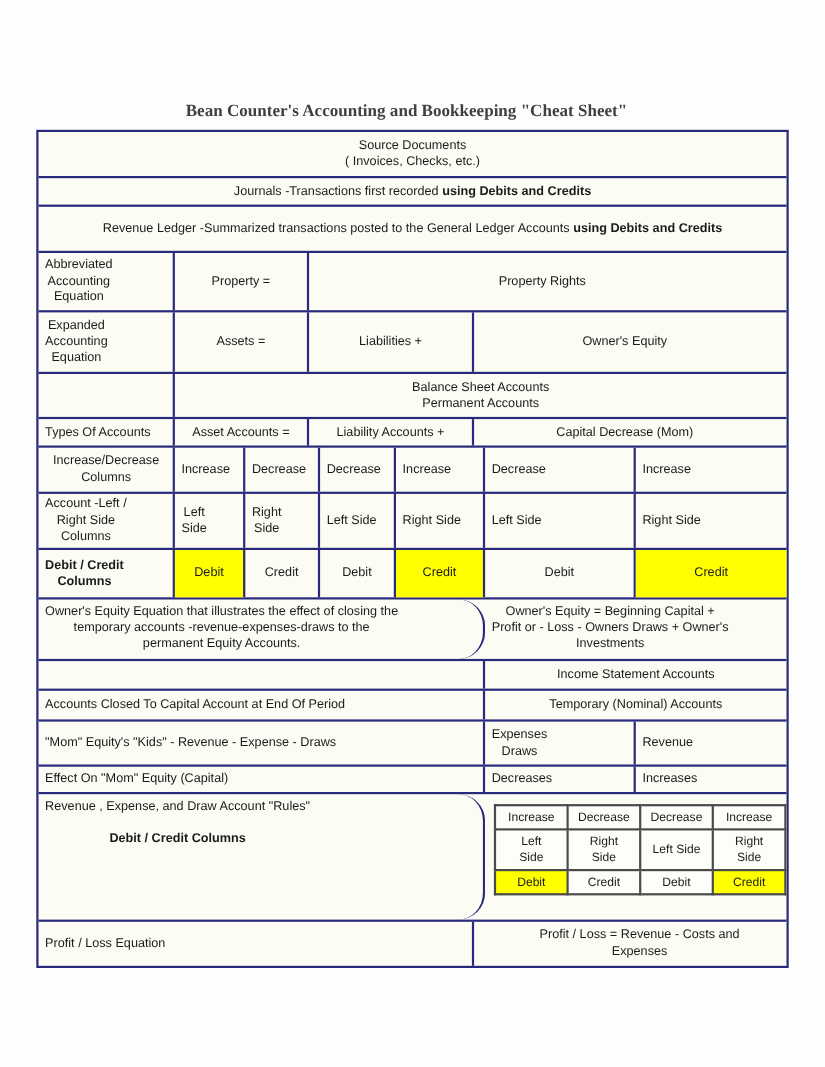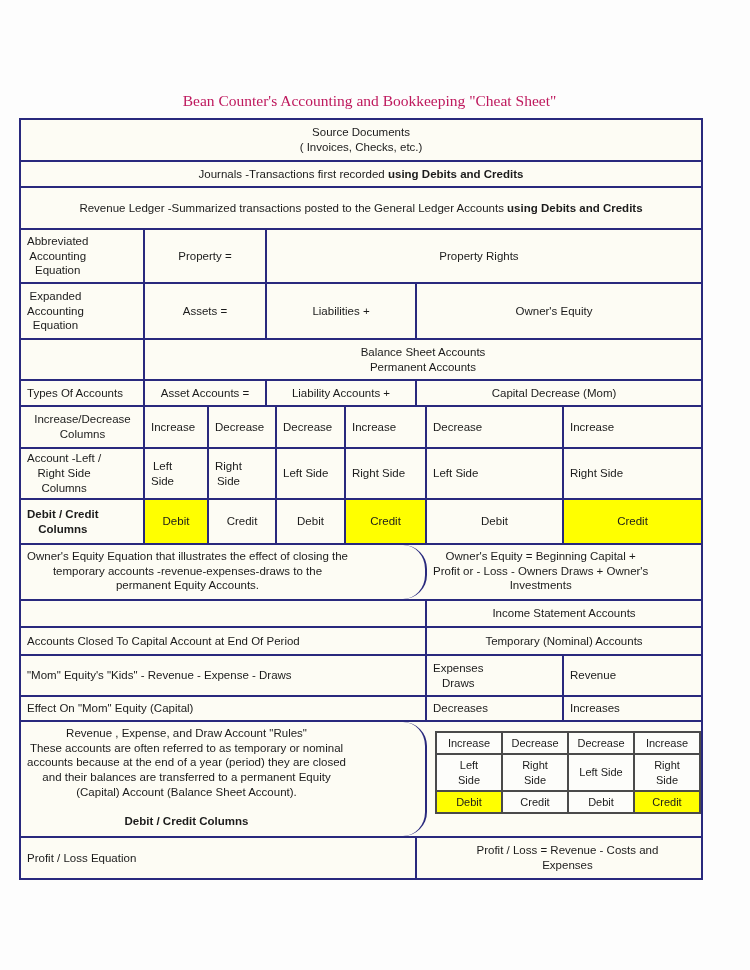--- a/index.html
+++ b/index.html
@@ -7,24 +7,24 @@
     width:750px;height:970px;
     background:#fdfdfd;
     font-family:"Liberation Sans","DejaVu Sans",sans-serif;
     color:#1b1b1b;
     position:relative;
   }
   .doc-title{
     position:absolute; left:0; top:92px; width:739px;
     text-align:center;
     font-family:"Liberation Serif","DejaVu Serif",serif;
-    font-weight:normal; font-size:15.5px; color:#be185d;
+    font-weight:bold; font-size:15.5px; color:#404040;
   }
   .sheet{
-    position:absolute; left:19px; top:118px; width:684px;
+    position:absolute; left:33px; top:118px; width:684px;
     border:2px solid #29297d;
     background:#fdfcf4;
     box-sizing:border-box;
     font-size:11.5px;
   }
   .row{display:flex; border-bottom:2px solid #29297d; box-sizing:border-box;}
   .row:last-child{border-bottom:none;gap:17px;}
   .cell{
     border-right:2px solid #29297d;
     box-sizing:border-box;
@@ -175,24 +175,20 @@
   <div class="row" style="min-height:25px">
     <div class="cell wLEFT">Effect On "Mom" Equity (Capital)</div>
     <div class="cell wF">Decreases</div>
     <div class="cell wG">Increases</div>
   </div>
 
   <div class="row" style="min-height:116px">
     <div class="cell top wLEFT">
       <div>
         <p class="rules-p">Revenue , Expense, and Draw Account "Rules"</p>
-        <p class="rules-p pre">These accounts are often referred to as temporary or nominal
-accounts because at the end of a year (period) they are closed
-and their balances are transferred to a permanent Equity
-(Capital) Account (Balance Sheet Account).</p>
         <div class="rules-gap"></div>
         <p class="rules-p b">Debit / Credit Columns</p>
       </div>
     </div>
     <div class="cell nested-wrap wFG">
       <table class="nested">
         <tbody>
             <tr>
           <td>Increase</td>
           <td>Decrease</td>

